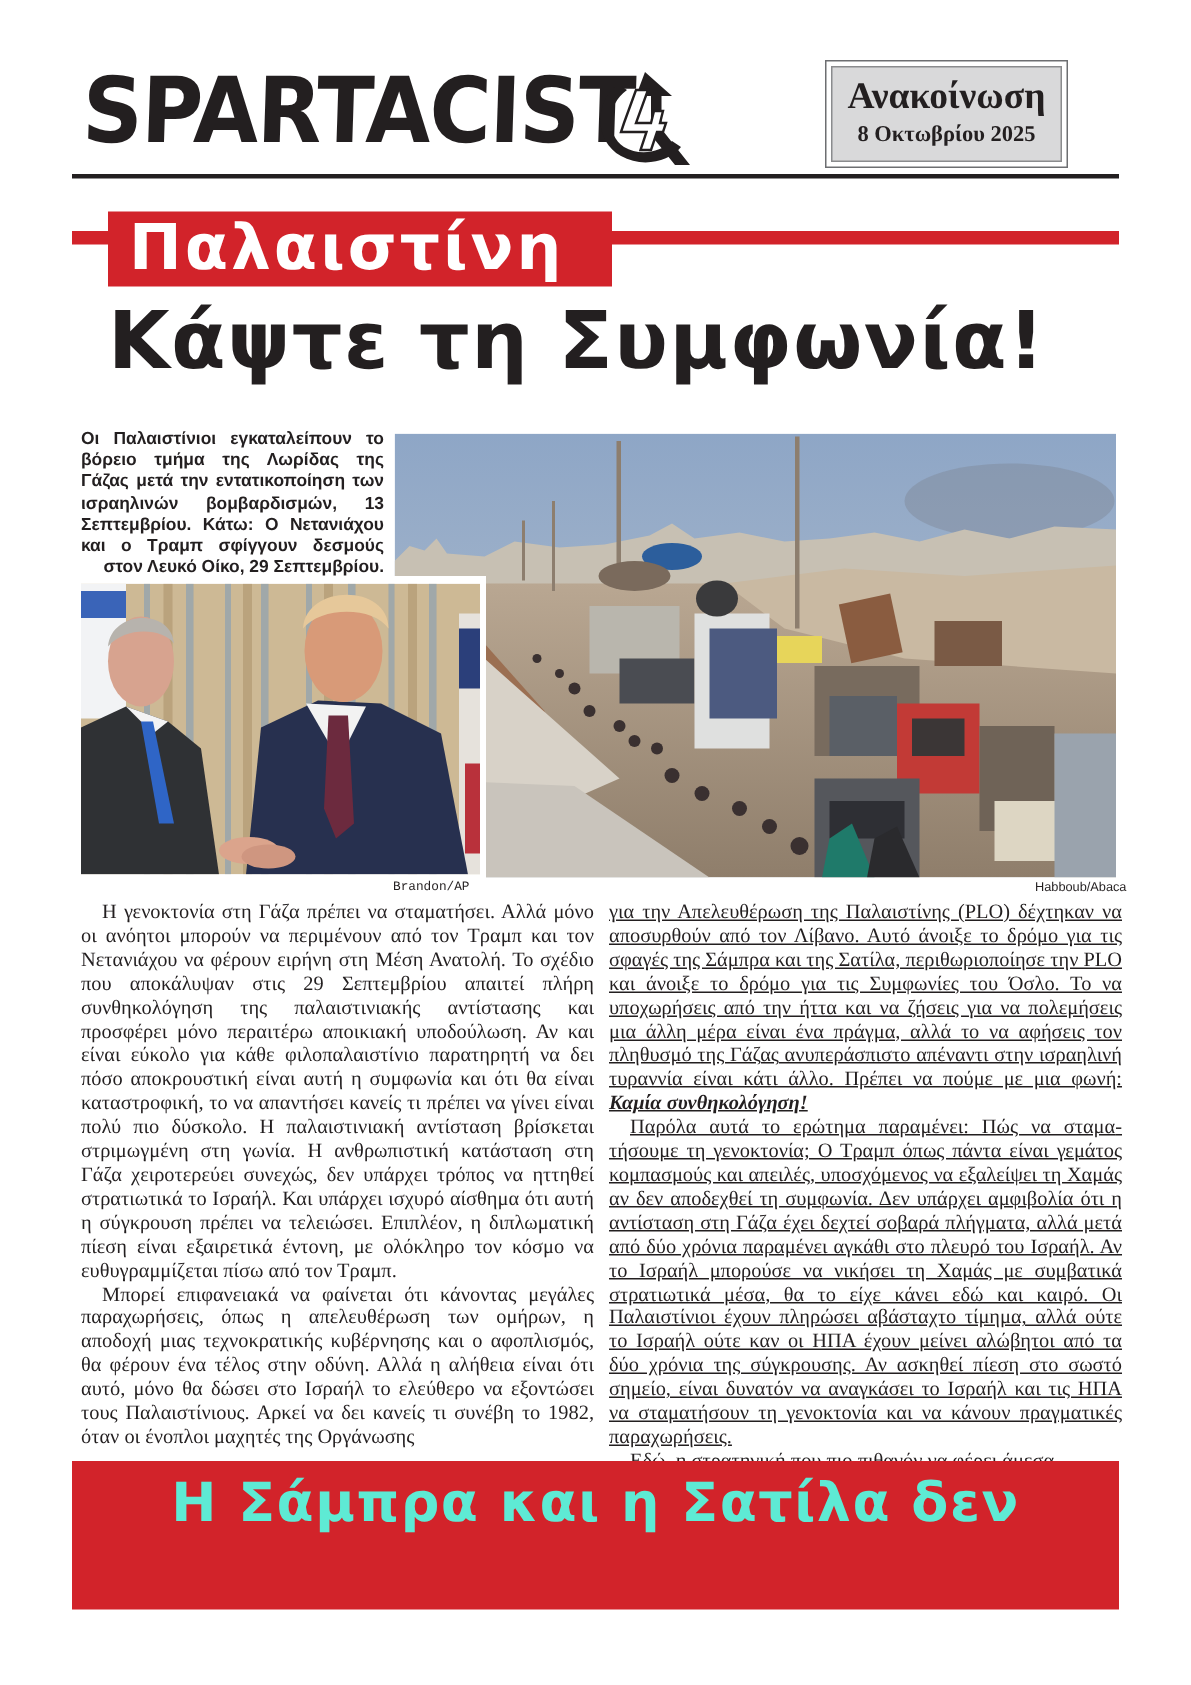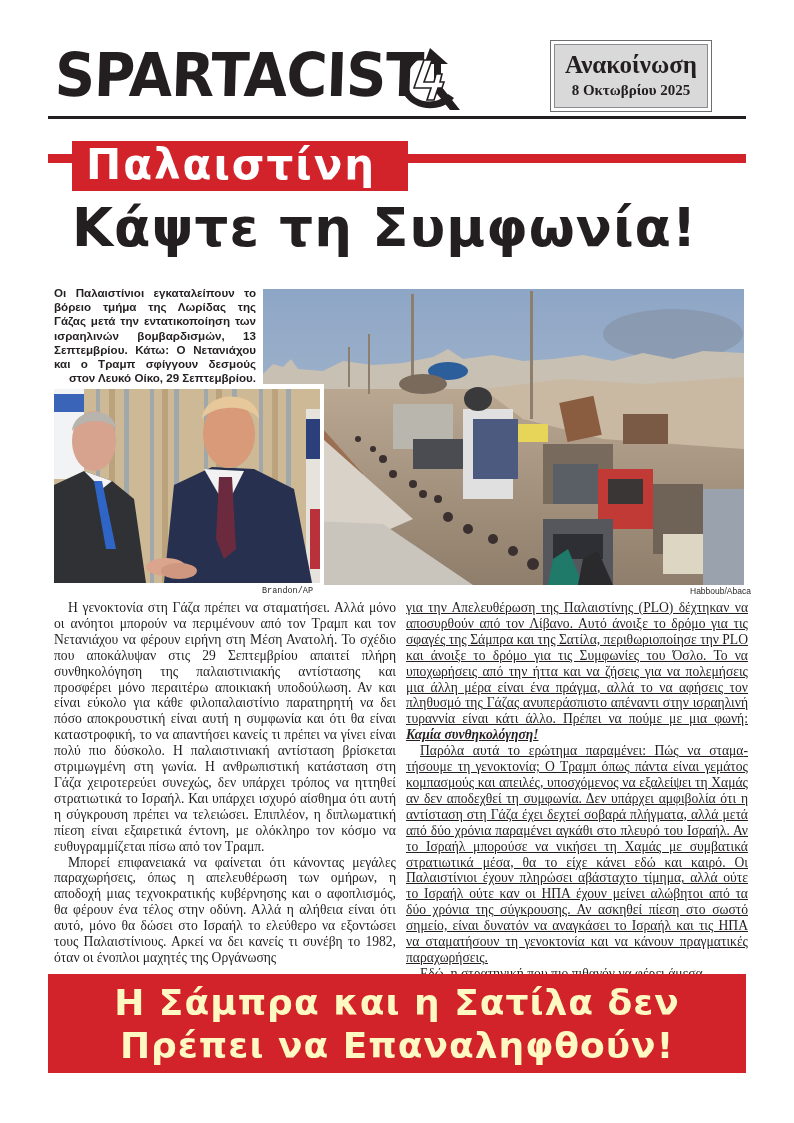--- a/index.html
+++ b/index.html
@@ -35,21 +35,21 @@
   
   .col { position: absolute; top: 600px; width: 342px; font-family: "Liberation Serif", serif; font-size: 13.6px; line-height: 15.9px; text-align: justify; color: #231f20; hyphens: manual; }
   .col p { margin: 0; text-indent: 14px; }
   .col p.cont { text-indent: 0; }
   .col-left { left: 54px; }
   .col-right { left: 406px; text-decoration: underline; }
   .col em { font-weight: bold; font-style: italic; }
 
   
   .banner { position: absolute; left: 48px; top: 974px; width: 698px; height: 99px; background: #d2232a; text-align: center; }
-  .banner-line { display: block; font-family: "DejaVu Sans", sans-serif; font-weight: bold; font-size: 36px; line-height: 43px; color: #fef9c3; letter-spacing: 1px; }
+  .banner-line { display: block; font-family: "DejaVu Sans", sans-serif; font-weight: bold; font-size: 36px; line-height: 43px; color: #5eead4; letter-spacing: 1px; }
   .banner-line:first-child { margin-top: 7px; }
 </style>
 </head>
 <body>
 
 <div class="masthead">
   <div class="logo-text">SPARTACIST</div>
   <svg class="logo-emblem" viewBox="0 0 70 66">
 
     <path d="M18 10 C2 22 2 48 20 58 C34 66 52 62 60 52 L54 48 C46 56 32 58 22 52 C10 44 10 24 24 14 Z" fill="#231f20"></path>
@@ -199,14 +199,13 @@
   <p>Μπορεί επιφανειακά να φαίνεται ότι κάνοντας μεγά­λες παραχωρήσεις, όπως η απελευθέρωση των ομήρων, η αποδοχή μιας τεχνοκρατικής κυβέρνησης και ο αφοπλι­σμός, θα φέρουν ένα τέλος στην οδύνη. Αλλά η αλήθεια είναι ότι αυτό, μόνο θα δώσει στο Ισραήλ το ελεύθερο να εξοντώσει τους Παλαιστίνιους. Αρκεί να δει κανείς τι συνέβη το 1982, όταν οι ένοπλοι μαχητές της Οργάνωσης</p>
 </div>
 <div class="col col-right">
   <p class="cont"><span>για την Απελευθέρωση της Παλαιστίνης (PLO) δέχτηκαν να αποσυρθούν από τον Λίβανο. Αυτό άνοιξε το δρόμο για τις σφαγές της Σάμπρα και της Σατίλα, περιθωριοποί­ησε την PLO και άνοιξε το δρόμο για τις Συμφωνίες του Όσλο. Το να υποχωρήσεις από την ήττα και να ζήσεις για να πολεμήσεις μια άλλη μέρα είναι ένα πράγμα, αλλά το να αφήσεις τον πληθυσμό της Γάζας ανυπεράσπιστο απέ­ναντι στην ισραηλινή τυραννία είναι κάτι άλλο. Πρέπει να πούμε με μια φωνή: </span><em>Καμία συνθηκολόγηση!</em></p>
   <p>Παρόλα αυτά το ερώτημα παραμένει: Πώς να σταμα­τήσουμε τη γενοκτονία; Ο Τραμπ όπως πάντα είναι γεμά­τος κομπασμούς και απειλές, υποσχόμενος να εξαλείψει τη Χαμάς αν δεν αποδεχθεί τη συμφωνία. Δεν υπάρχει αμφιβολία ότι η αντίσταση στη Γάζα έχει δεχτεί σοβαρά πλήγματα, αλλά μετά από δύο χρόνια παραμένει αγκάθι στο πλευρό του Ισραήλ. Αν το Ισραήλ μπορούσε να νική­σει τη Χαμάς με συμβατικά στρατιωτικά μέσα, θα το είχε κάνει εδώ και καιρό. Οι Παλαιστίνιοι έχουν πληρώσει αβάσταχτο τίμημα, αλλά ούτε το Ισραήλ ούτε καν οι ΗΠΑ έχουν μείνει αλώβητοι από τα δύο χρόνια της σύγκρου­σης. Αν ασκηθεί πίεση στο σωστό σημείο, είναι δυνατόν να αναγκάσει το Ισραήλ και τις ΗΠΑ να σταματήσουν τη γενοκτονία και να κάνουν πραγματικές παραχωρήσεις.</p>
   <p>Εδώ, η στρατηγική που πιο πιθανόν να φέρει άμεσα</p>
 </div>
 
 <div class="banner">
   <span class="banner-line">Η Σάμπρα και η Σατίλα δεν</span>
-  <span class="banner-line">Πρέπει να Επαναληφθούν!</span>
 </div>
 
 </body></html>

